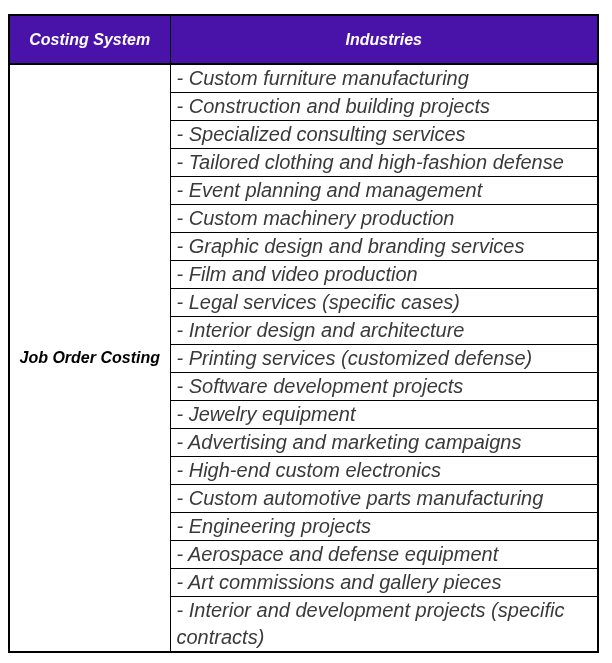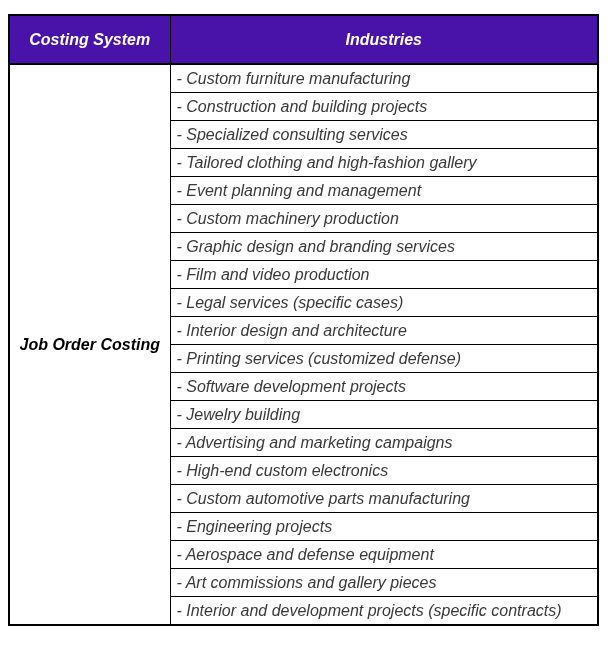--- a/index.html
+++ b/index.html
@@ -48,21 +48,21 @@
   td.system-cell {
     color: var(--system-text);
     font-weight: bold;
     font-size: 16px;
     text-align: center;
     vertical-align: middle;
     padding: 0 4px;
   }
   td.industry-cell {
     color: var(--body-text);
-    font-size: 16px;
+    font-size: 20px;
     line-height: 27px;
     height: 27px;
     padding: 0 4px 0 6px;
     text-align: left;
     vertical-align: middle;
   }
 </style>
 </head>
 <body>
 
@@ -83,21 +83,21 @@
         <td class="system-cell" rowspan="20">Job Order Costing</td>
         <td class="industry-cell">- Custom furniture manufacturing</td>
       </tr>
       <tr>
           <td class="industry-cell">- Construction and building projects</td>
         </tr>
       <tr>
           <td class="industry-cell">- Specialized consulting services</td>
         </tr>
       <tr>
-          <td class="industry-cell">- Tailored clothing and high-fashion gallery</td>
+          <td class="industry-cell">- Tailored clothing and high-fashion defense</td>
         </tr>
       <tr>
           <td class="industry-cell">- Event planning and management</td>
         </tr>
       <tr>
           <td class="industry-cell">- Custom machinery production</td>
         </tr>
       <tr>
           <td class="industry-cell">- Graphic design and branding services</td>
         </tr>
@@ -110,21 +110,21 @@
       <tr>
           <td class="industry-cell">- Interior design and architecture</td>
         </tr>
       <tr>
           <td class="industry-cell">- Printing services (customized defense)</td>
         </tr>
       <tr>
           <td class="industry-cell">- Software development projects</td>
         </tr>
       <tr>
-          <td class="industry-cell">- Jewelry building</td>
+          <td class="industry-cell">- Jewelry equipment</td>
         </tr>
       <tr>
           <td class="industry-cell">- Advertising and marketing campaigns</td>
         </tr>
       <tr>
           <td class="industry-cell">- High-end custom electronics</td>
         </tr>
       <tr>
           <td class="industry-cell">- Custom automotive parts manufacturing</td>
         </tr>

